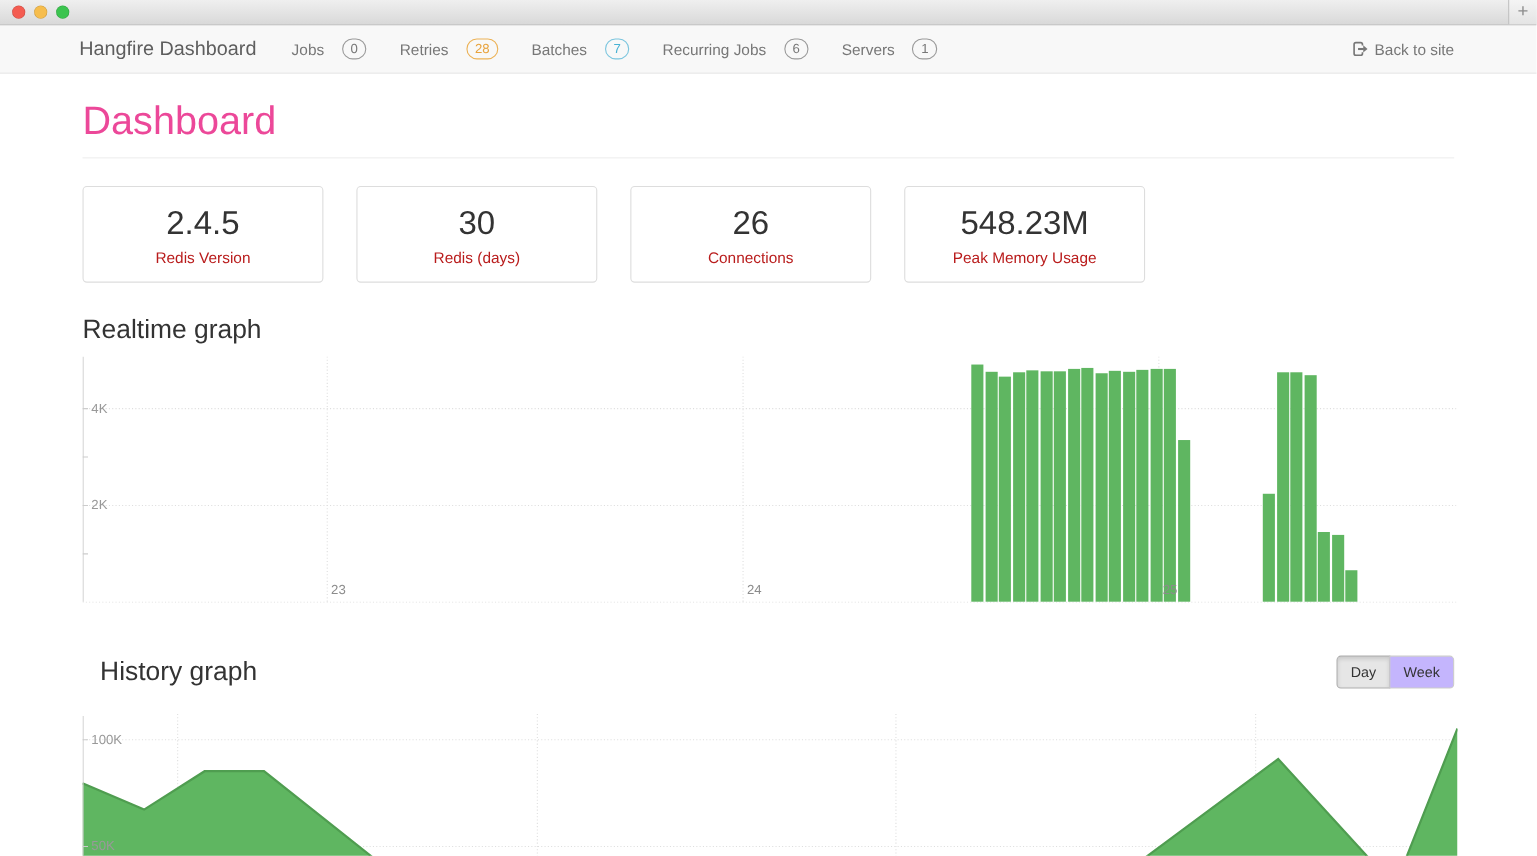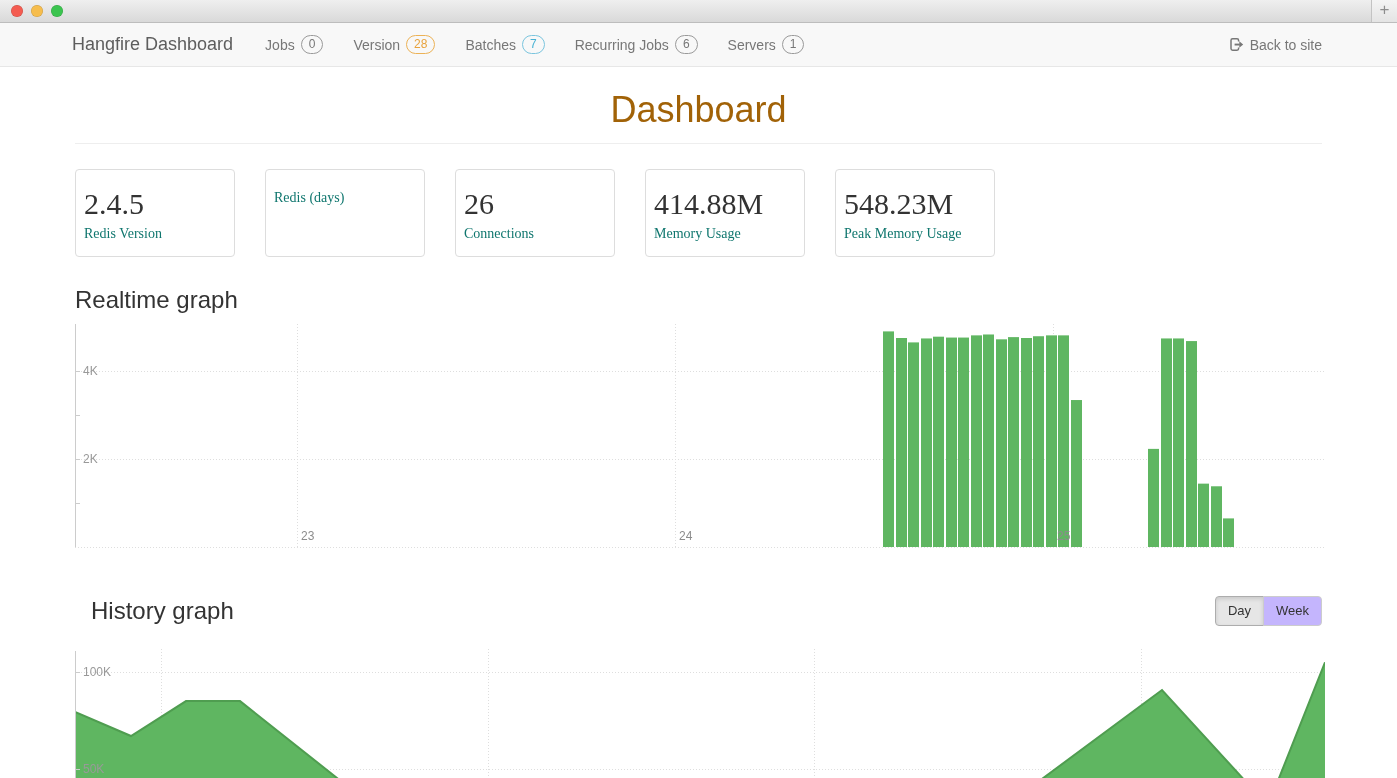--- a/index.html
+++ b/index.html
@@ -16,36 +16,36 @@
   .light-yellow { background:#f6bd4d; box-shadow:inset 0 0 0 0.5px rgba(0,0,0,.18); }
   .light-green  { background:#3bc44f; box-shadow:inset 0 0 0 0.5px rgba(0,0,0,.18); }
   .newtab { position:absolute; right:0; top:0; width:26px; height:22px; border-left:1px solid #c3c3c3;
             background:linear-gradient(#f4f4f4,#e4e4e4); color:#8d8d8d; font-size:17px; line-height:20px;
             text-align:center; cursor:default; }
   
   .navbar { height:44px; background:#f8f8f8; border-bottom:1px solid #e7e7e7; display:flex; align-items:center;
             padding:0 75px 0 72px; }
   .brand { font-size:18px; color:#5e5e5e; text-decoration:none; margin-right:32px; white-space:nowrap; }
   .nav-items { display:flex; align-items:center; }
-  .nav-item { display:flex; align-items:center; gap:6px; margin-right:30px; font-size:14px; color:#777;
+  .nav-item { display:flex; align-items:center; gap:16px; margin-right:30px; font-size:14px; color:#777;
               text-decoration:none; cursor:pointer; white-space:nowrap; }
   .badge-pill { display:inline-block; border:1px solid #9a9a9a; color:#777; border-radius:10px;
                 font-size:12px; line-height:15px; padding:1px 7px; min-width:14px; text-align:center; }
   .badge-warning { border-color:#ecb256; color:#e8a33d; }
   .badge-info    { border-color:#7bc5de; color:#48b2d4; }
   .back-link { margin-left:auto; display:flex; align-items:center; gap:6px; font-size:14px; color:#777;
                text-decoration:none; cursor:pointer; }
   
   .container { padding:0 75px; }
-  .page-title { font-size:36px; font-weight:500; margin:22px 0 12px; color:#a16207;text-align:center; }
+  .page-title { font-size:36px; font-weight:500; margin:22px 0 12px; color:#ec4899; }
   .title-rule { border:0; border-top:1px solid #eee; margin:0; }
   .stats { display:flex; gap:30px; margin-top:25px; }
-  .stat-card { width:160px; border:1px solid #ddd; border-radius:4px; padding:16px 8px 14px; background:#fff;font-family:Liberation Serif, serif; }
+  .stat-card { width:219px; border:1px solid #ddd; border-radius:4px; text-align:center; padding:16px 8px 14px; background:#fff; }
   .stat-value { font-size:30px; color:#333; line-height:36px; }
-  .stat-label { font-size:14px; color:#0f766e; margin-top:4px; }
+  .stat-label { font-size:14px; color:#b91c1c; margin-top:4px; }
   .section-head { display:flex; align-items:center; justify-content:space-between; margin:33px 0 8px; }
   .section-title { font-size:24px; font-weight:500; color:#333; margin:16px; }
   .rt-title { margin:29px 0 10px; }
   .chart { position:relative; }
   .chart svg { display:block; }
   
   .btn-group { display:flex; }
   .btn { font-size:13px; line-height:18px; padding:5px 12px; border:1px solid #ccc; background:#c4b5fd; color:#333;
          cursor:pointer; margin-left:-1px; font-family:inherit; }
   .btn:first-child { border-radius:4px 0 0 4px; margin-left:0; }
@@ -66,21 +66,21 @@
 </div>
 
 <nav class="navbar">
   <a class="brand">Hangfire Dashboard</a>
   <div class="nav-items" id="nav-items">
       <a class="nav-item">
         <span>Jobs</span>
         <span class="badge-pill">0</span>
       </a>
       <a class="nav-item">
-        <span>Version</span>
+        <span>Retries</span>
         <span class="badge-pill badge-warning">28</span>
       </a>
       <a class="nav-item">
         <span>Batches</span>
         <span class="badge-pill badge-info">7</span>
       </a>
       <a class="nav-item">
         <span>Recurring Jobs</span>
         <span class="badge-pill">6</span>
       </a>
@@ -102,29 +102,26 @@
 <div class="container">
   <h1 class="page-title">Dashboard</h1>
   <hr class="title-rule">
 
   <div class="stats" id="stats-row">
       <div class="stat-card">
         <div class="stat-value">2.4.5</div>
         <div class="stat-label">Redis Version</div>
       </div>
       <div class="stat-card">
+        <div class="stat-value">30</div>
         <div class="stat-label">Redis (days)</div>
       </div>
       <div class="stat-card">
         <div class="stat-value">26</div>
         <div class="stat-label">Connections</div>
-      </div>
-      <div class="stat-card">
-        <div class="stat-value">414.88M</div>
-        <div class="stat-label">Memory Usage</div>
       </div>
       <div class="stat-card">
         <div class="stat-value">548.23M</div>
         <div class="stat-label">Peak Memory Usage</div>
       </div>
     </div>
 
   <h2 class="section-title rt-title">Realtime graph</h2>
   <div class="chart" id="realtime-chart">
       <svg width="1249" height="224">

